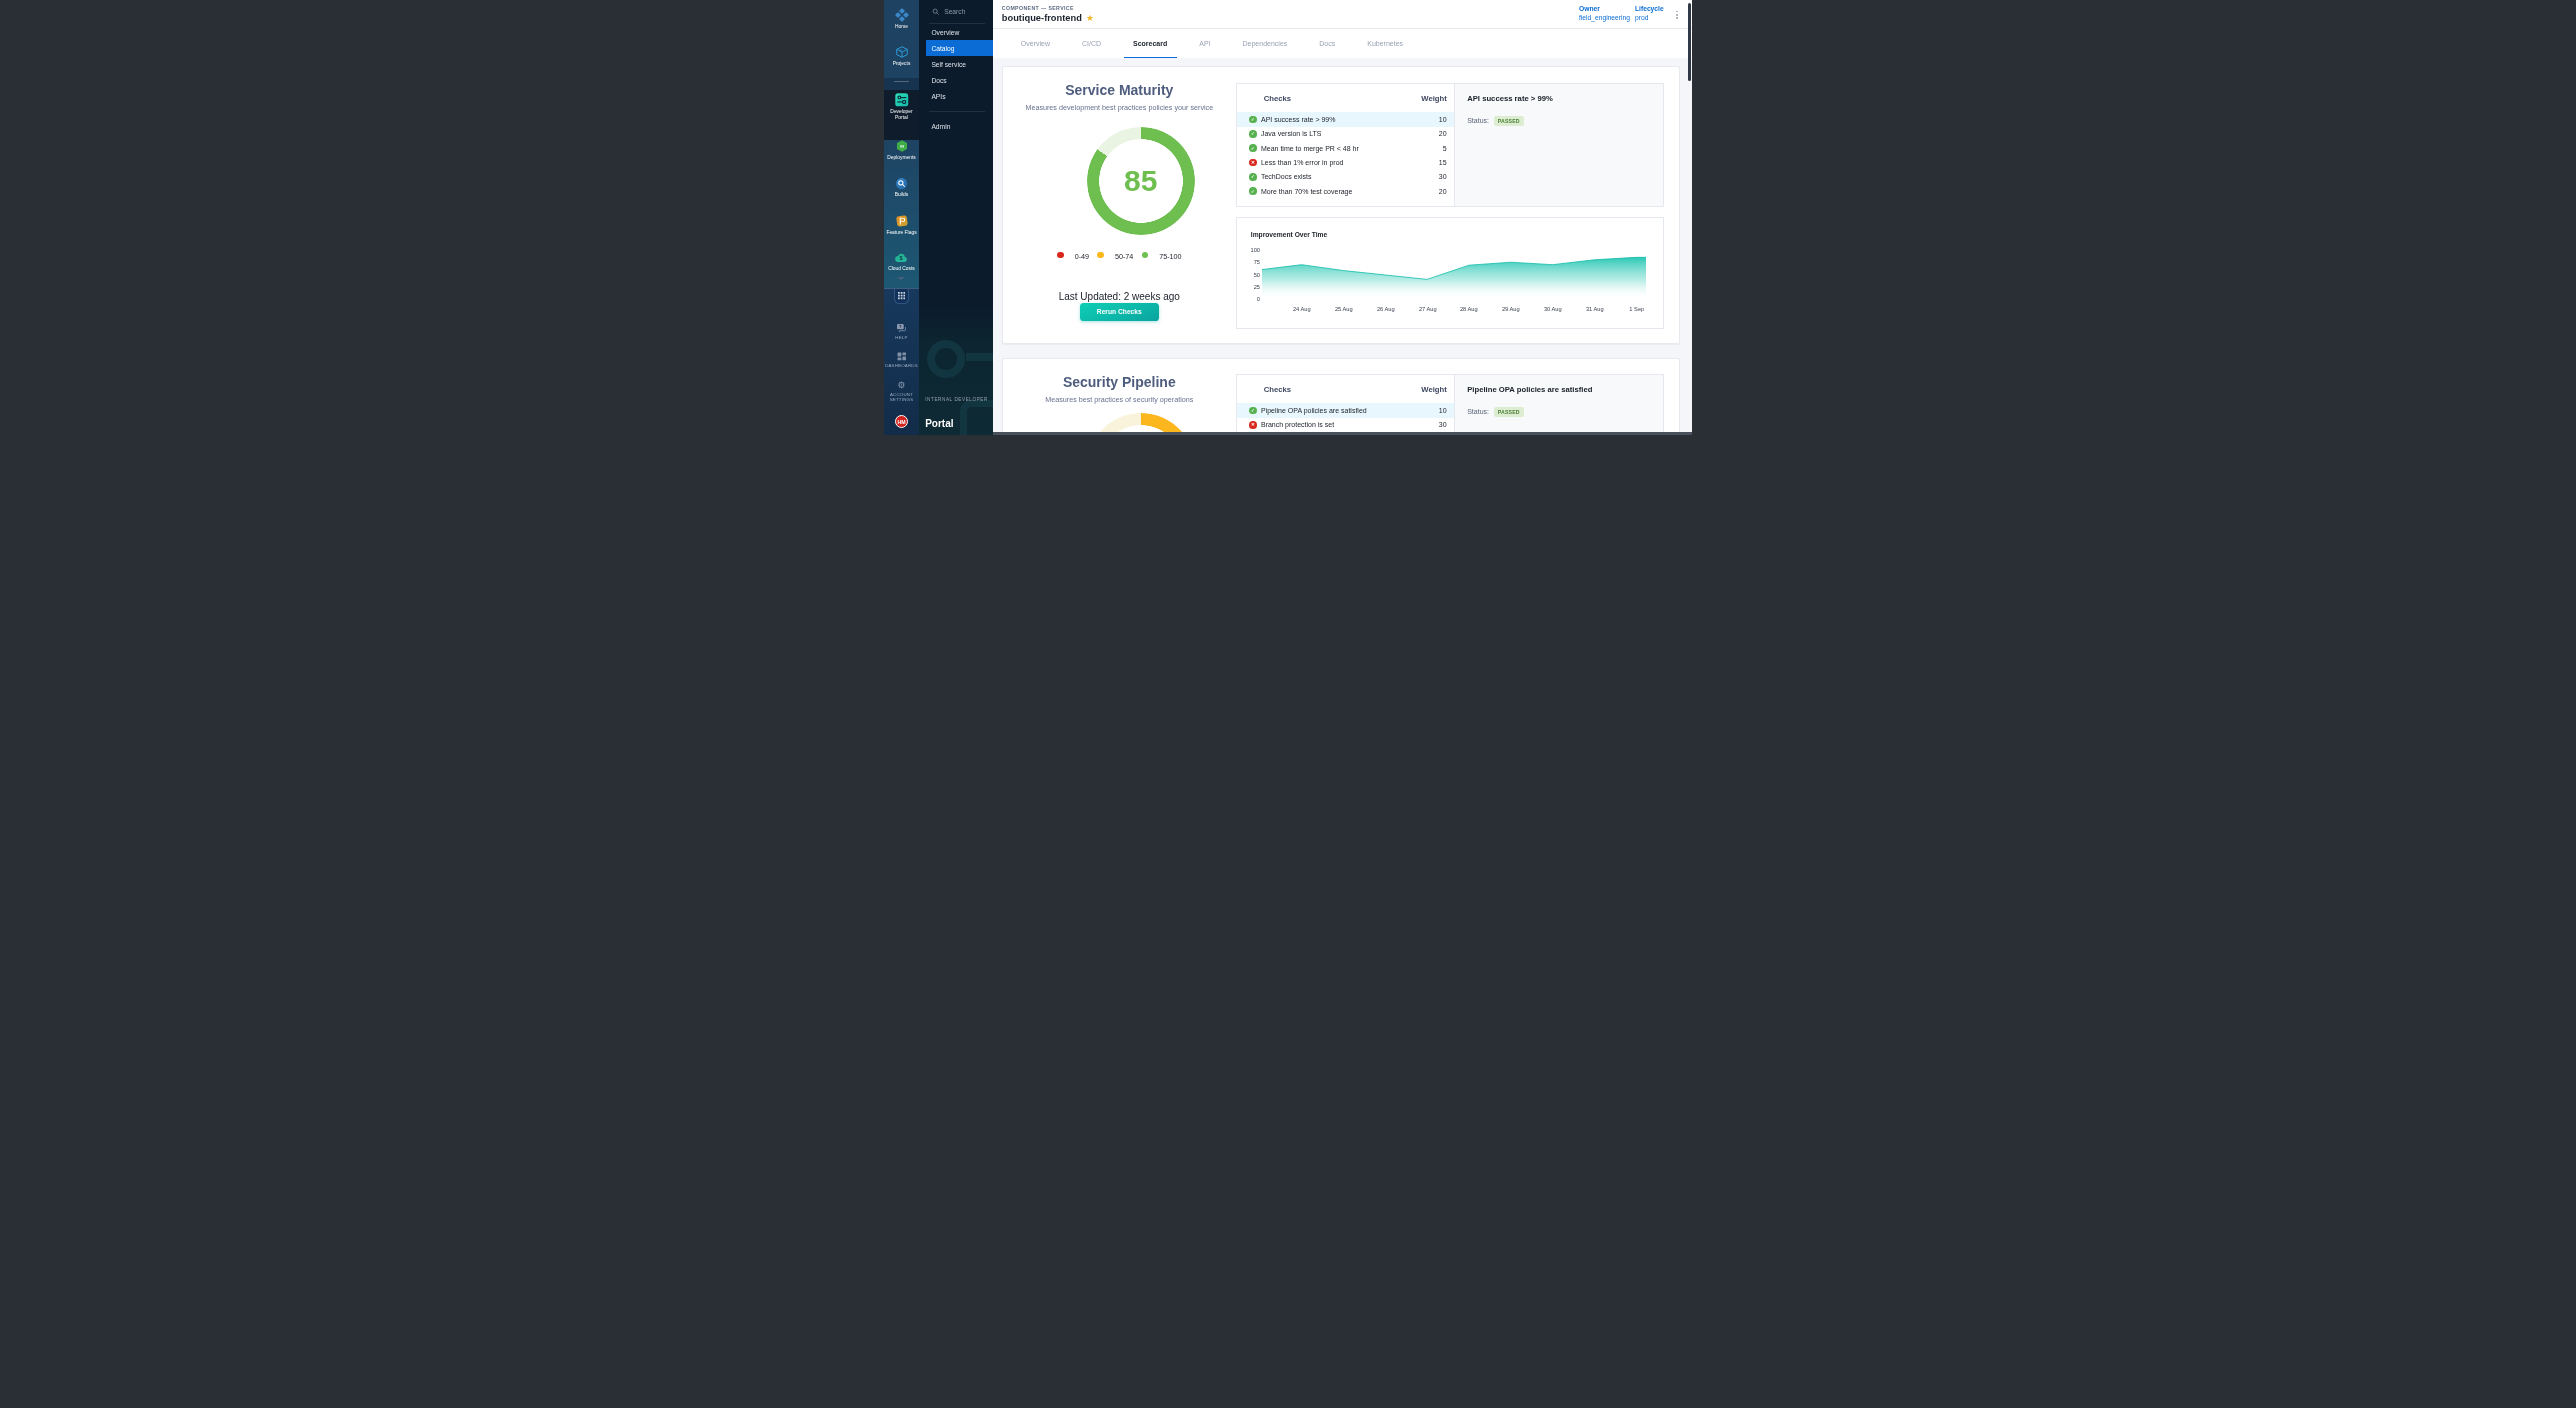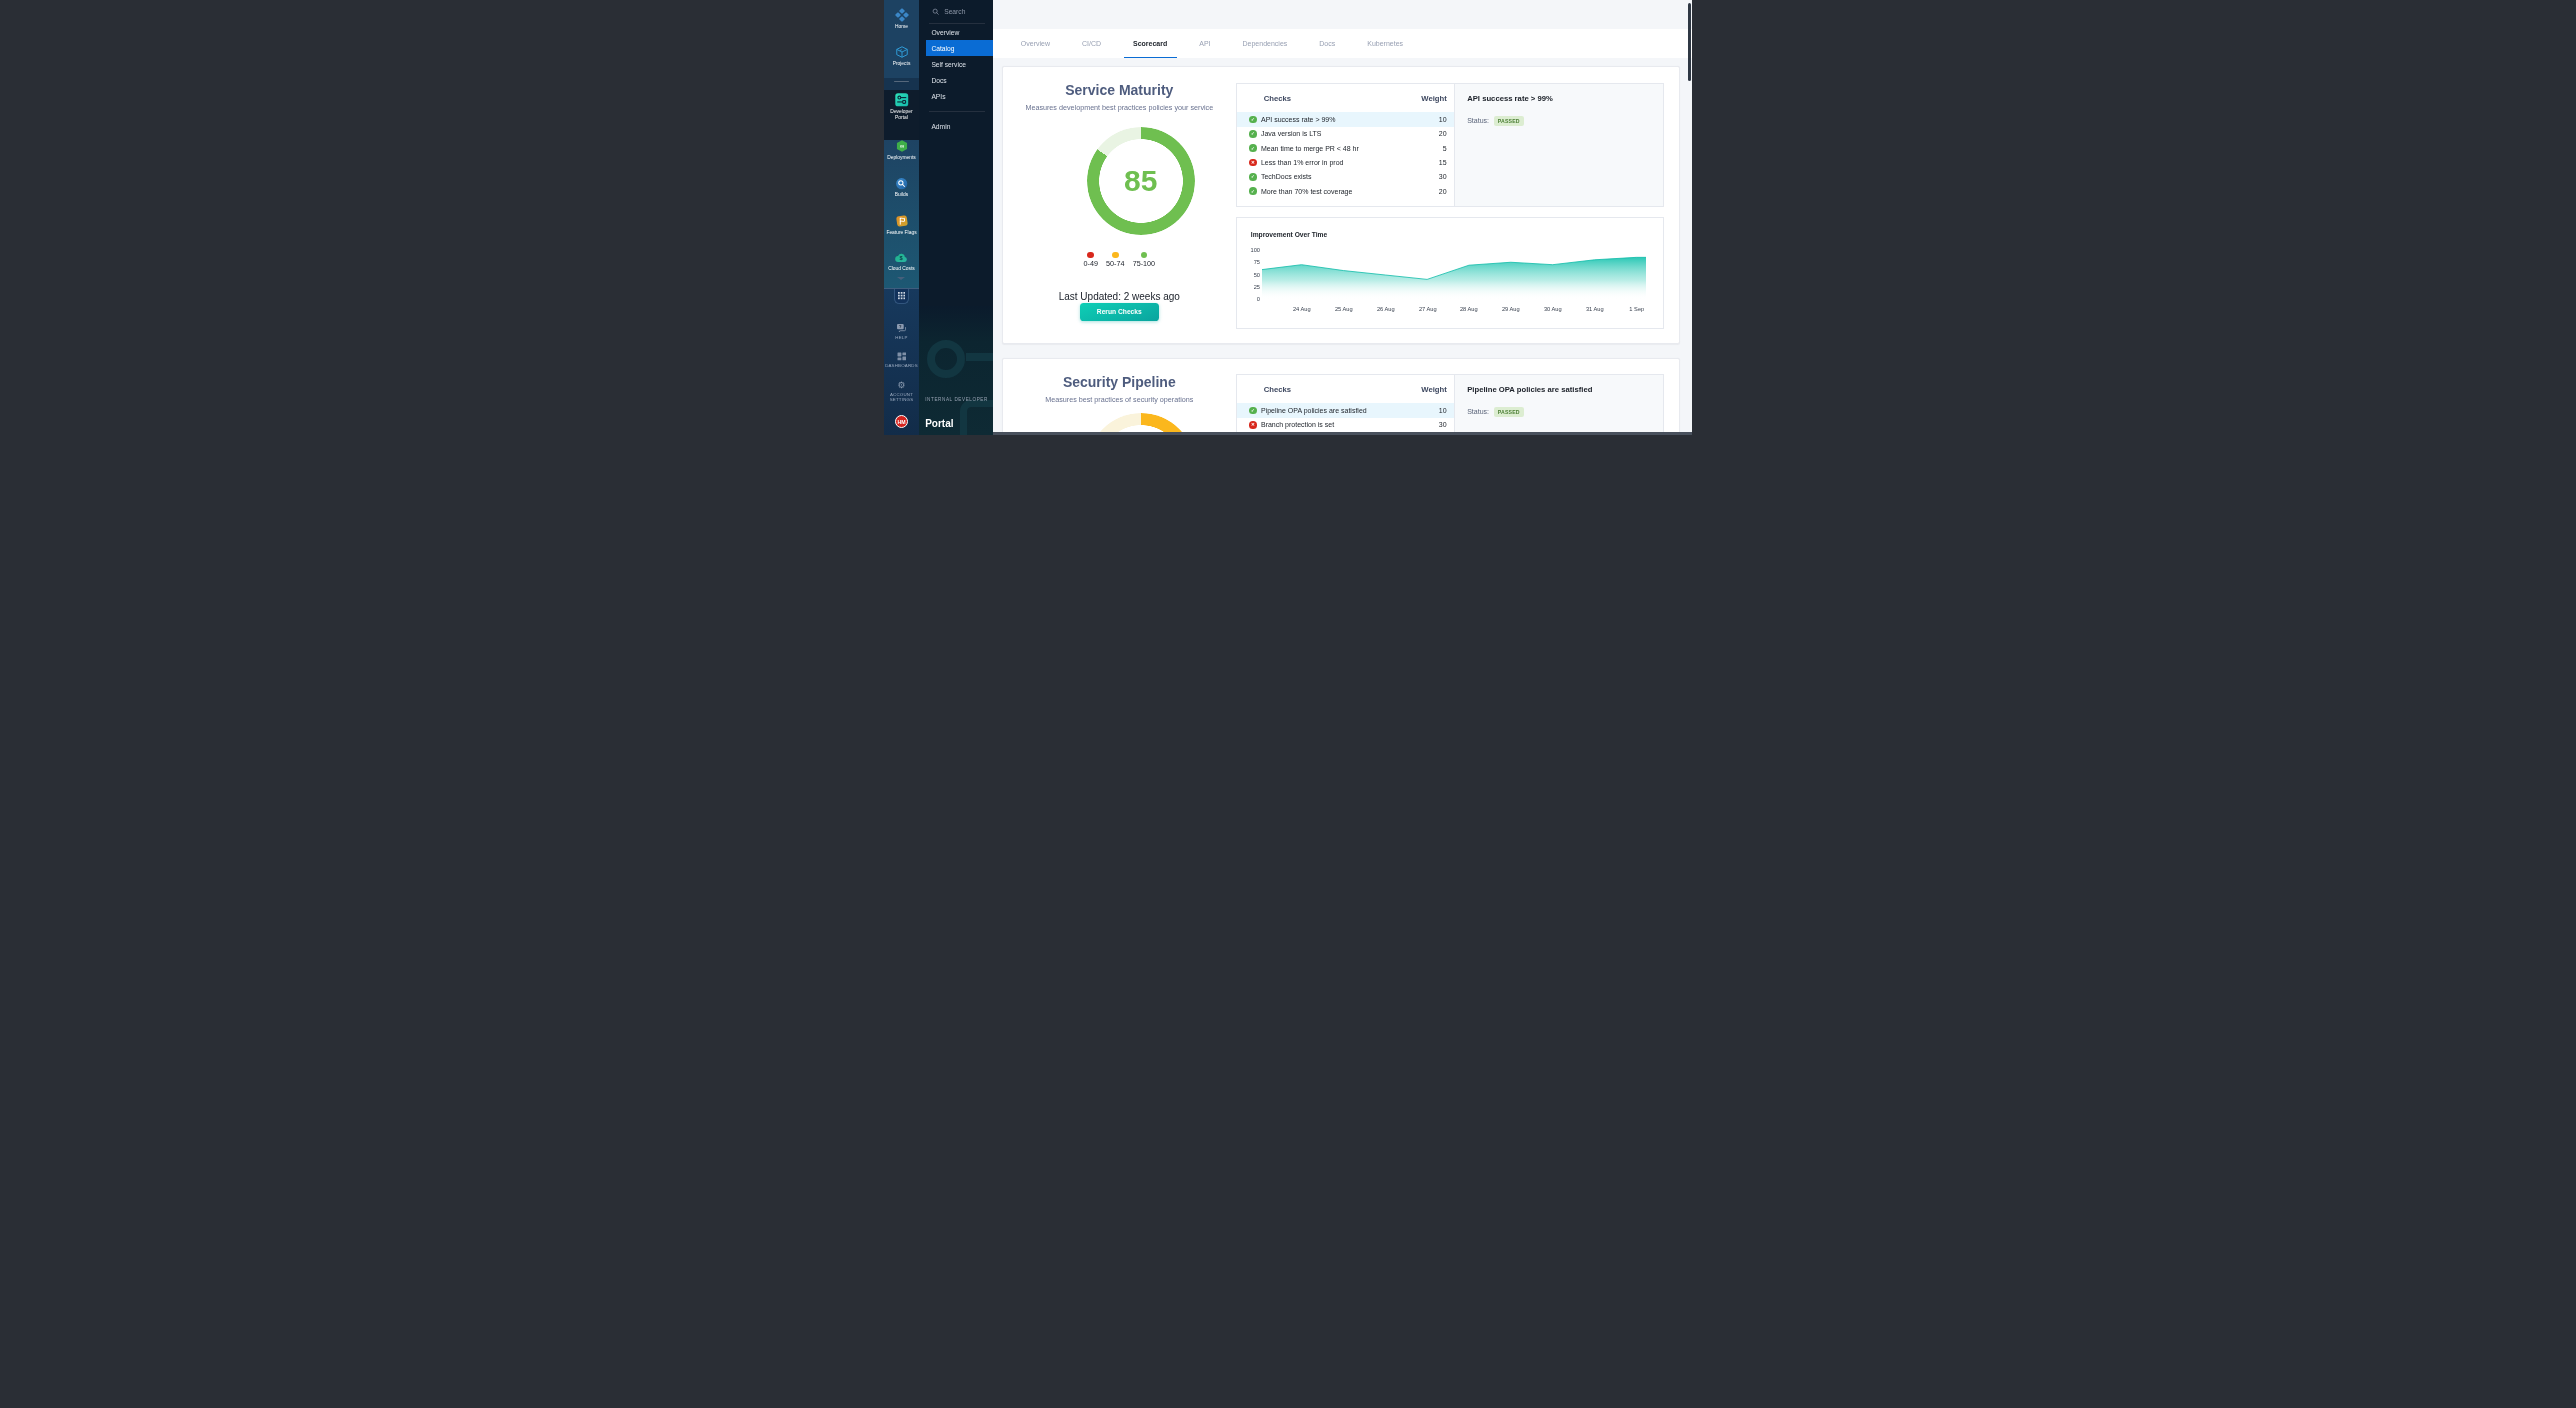--- a/index.html
+++ b/index.html
@@ -73,21 +73,21 @@
 
   .gauge-box { position:absolute; left:84px; width:108px; height:108px; }
   .card1 .gauge-box { top:60px; }
   .card2 .gauge-box { top:54px; }
   .gauge { position:absolute; inset:0; border-radius:50%;
            -webkit-mask:radial-gradient(closest-side, transparent 77%, #000 78%);
            mask:radial-gradient(closest-side, transparent 77%, #000 78%); }
   .score { position:absolute; inset:0; display:flex; align-items:center; justify-content:center; font-size:30px; font-weight:700; color:#6fbf50; }
 
   .legend { position:absolute; top:185px; left:0; width:233px; display:flex; justify-content:center; gap:8.2px; }
-  .lg { display:flex; align-items:center; gap:1px; font-size:7.2px; color:#20252e;flex-direction:column; }
+  .lg { display:flex; gap:11px; font-size:7.2px; color:#20252e; }
   .lg .dot { width:6.7px; height:6.7px; border-radius:50%; }
   .lastupd { position:absolute; top:224px; left:0; width:233px; text-align:center; font-size:10px; color:#20252e; }
   .rerun { position:absolute; top:236px; left:77px; width:79px; height:18.5px; border:none; border-radius:3.6px;
            background:linear-gradient(160deg,#0ecfb6,#0aa49e); color:#fff; font-size:6.7px; font-weight:700;
            font-family:"Liberation Sans",sans-serif; cursor:pointer; box-shadow:0 1px 3.6px rgba(10,170,160,.35); }
 
   .cpanel { position:absolute; left:233px; width:428px; border:0.5px solid #e5e8ee; background:#fff; overflow:hidden; }
   .card1 .cpanel { top:16.5px; height:124px; }
   .card2 .cpanel { top:15.5px; height:185px; }
   .chead { position:absolute; top:10.3px; left:27px; font-size:7.7px; font-weight:700; color:#3e4860; }
@@ -300,20 +300,40 @@
       <div class="ring"></div>
       <div class="bar"></div>
       <div class="rrect"></div>
     </div>
     <div class="brand">
       <span class="brand-small">INTERNAL DEVELOPER</span>
       <span class="brand-big">Portal</span>
     </div>
   </nav>
 
+  <header class="topbar">
+    <div class="breadcrumb">COMPONENT — SERVICE</div>
+    <div class="title-row">
+      <span class="page-title">boutique-frontend</span>
+      <span class="fav-star">★</span>
+    </div>
+    <div class="meta owner">
+      <div class="meta-label">Owner</div>
+      <div class="meta-value">field_engineering</div>
+    </div>
+    <div class="meta lifecycle">
+      <div class="meta-label">Lifecycle</div>
+      <div class="meta-value">prod</div>
+    </div>
+    <div class="kebab">
+        <i></i>
+        <i></i>
+        <i></i>
+      </div>
+  </header>
 
   <div class="tabsrow">
 
       <div class="tab">
         <span>Overview</span>
 
       </div>
 
       <div class="tab">
         <span>CI/CD</span>

